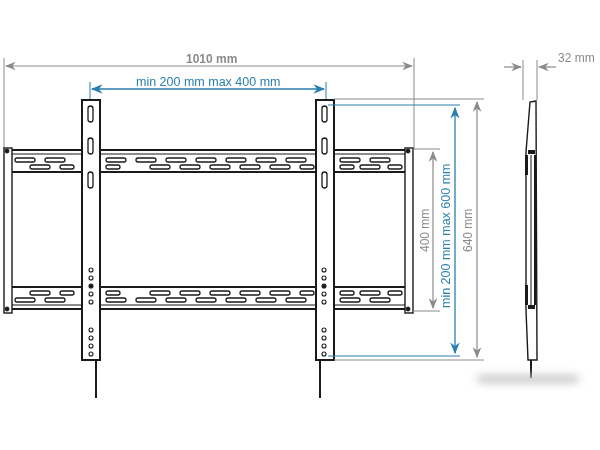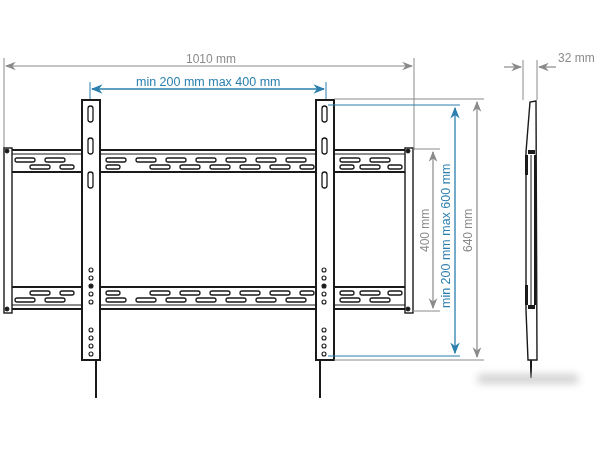--- a/index.html
+++ b/index.html
@@ -168,18 +168,18 @@
     <rect x="528" y="150" width="7" height="4" fill="#1a1a1a" stroke="none"></rect>
     <rect x="528" y="305" width="7" height="4" fill="#1a1a1a" stroke="none"></rect>
     <line x1="531" y1="155" x2="531" y2="305" stroke-width="1"></line>
     <line x1="535" y1="155" x2="535" y2="305" stroke-width="2"></line>
     <line x1="531" y1="360" x2="531" y2="378" stroke-width="2"></line>
   </g>
 </svg>
 
 <div class="blur" style="left:478px;top:375px;width:100px;height:8px;"></div>
 
-<div class="lbl gray" style="left:186px;top:53px;">1010 mm</div>
+<div class="lbl gray" style="left:186px;top:53px;font-weight:bold;">1010 mm</div>
 <div class="lbl blue" style="left:136px;top:76px;font-size:12.5px;">min 200 mm max 400 mm</div>
 <div class="lbl gray vert" style="left:419px;top:252px;">400 mm</div>
 <div class="lbl blue vert" style="left:440px;top:308px;font-size:12.5px;">min 200 mm max 600 mm</div>
 <div class="lbl gray vert" style="left:462px;top:252px;">640 mm</div>
 <div class="lbl gray" style="left:558px;top:52px;text-align:right;">32 mm</div>
 
 </body></html>

